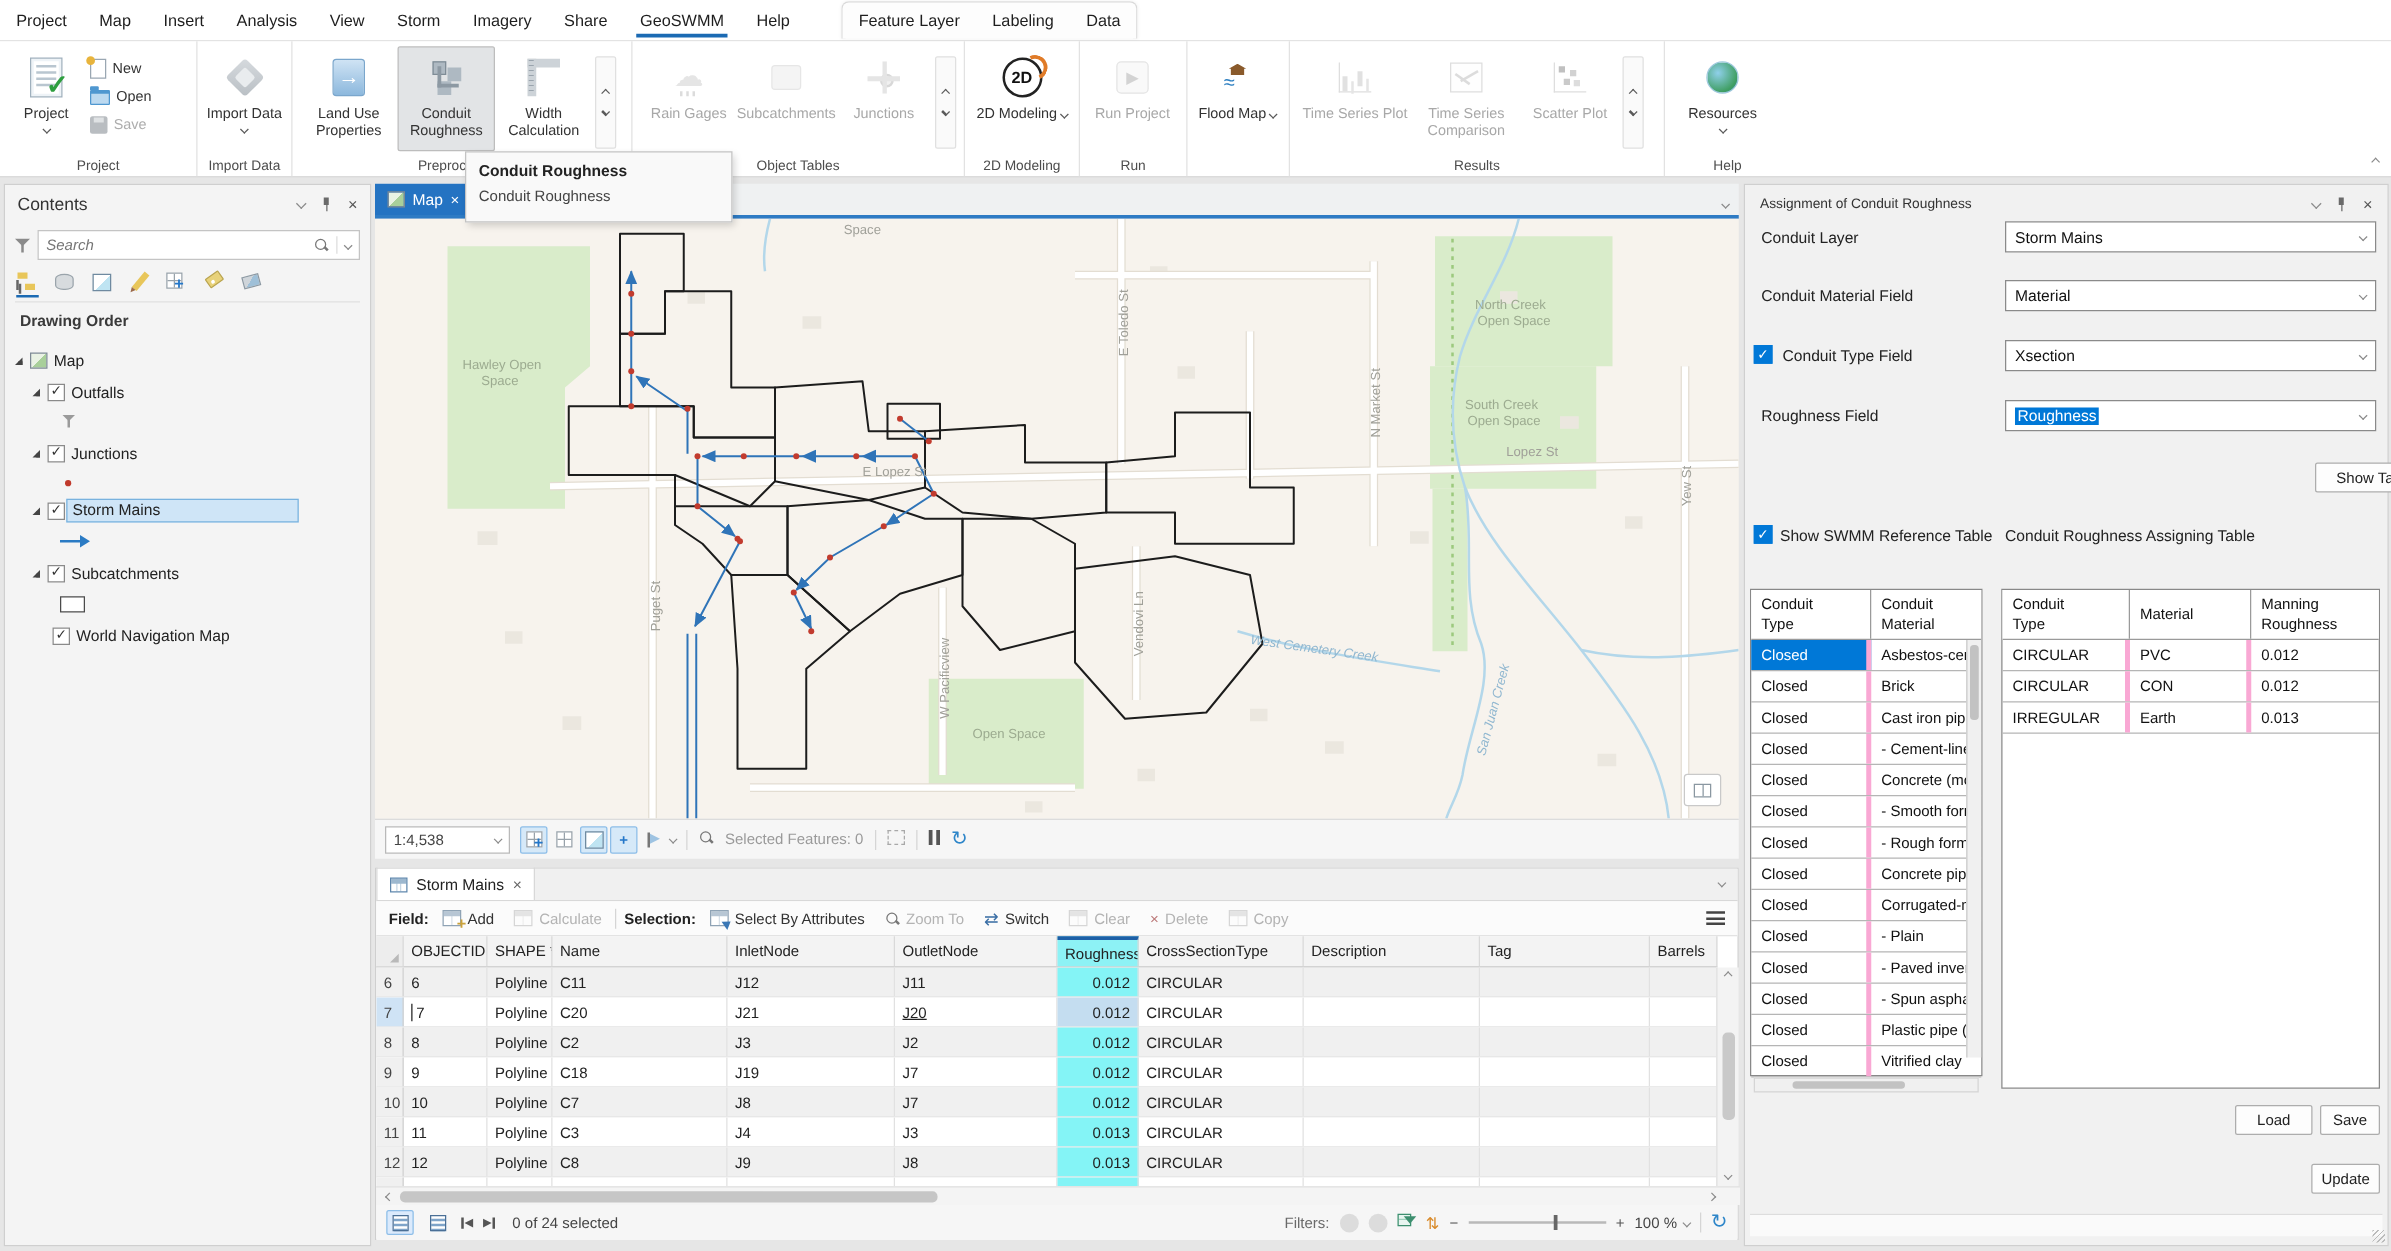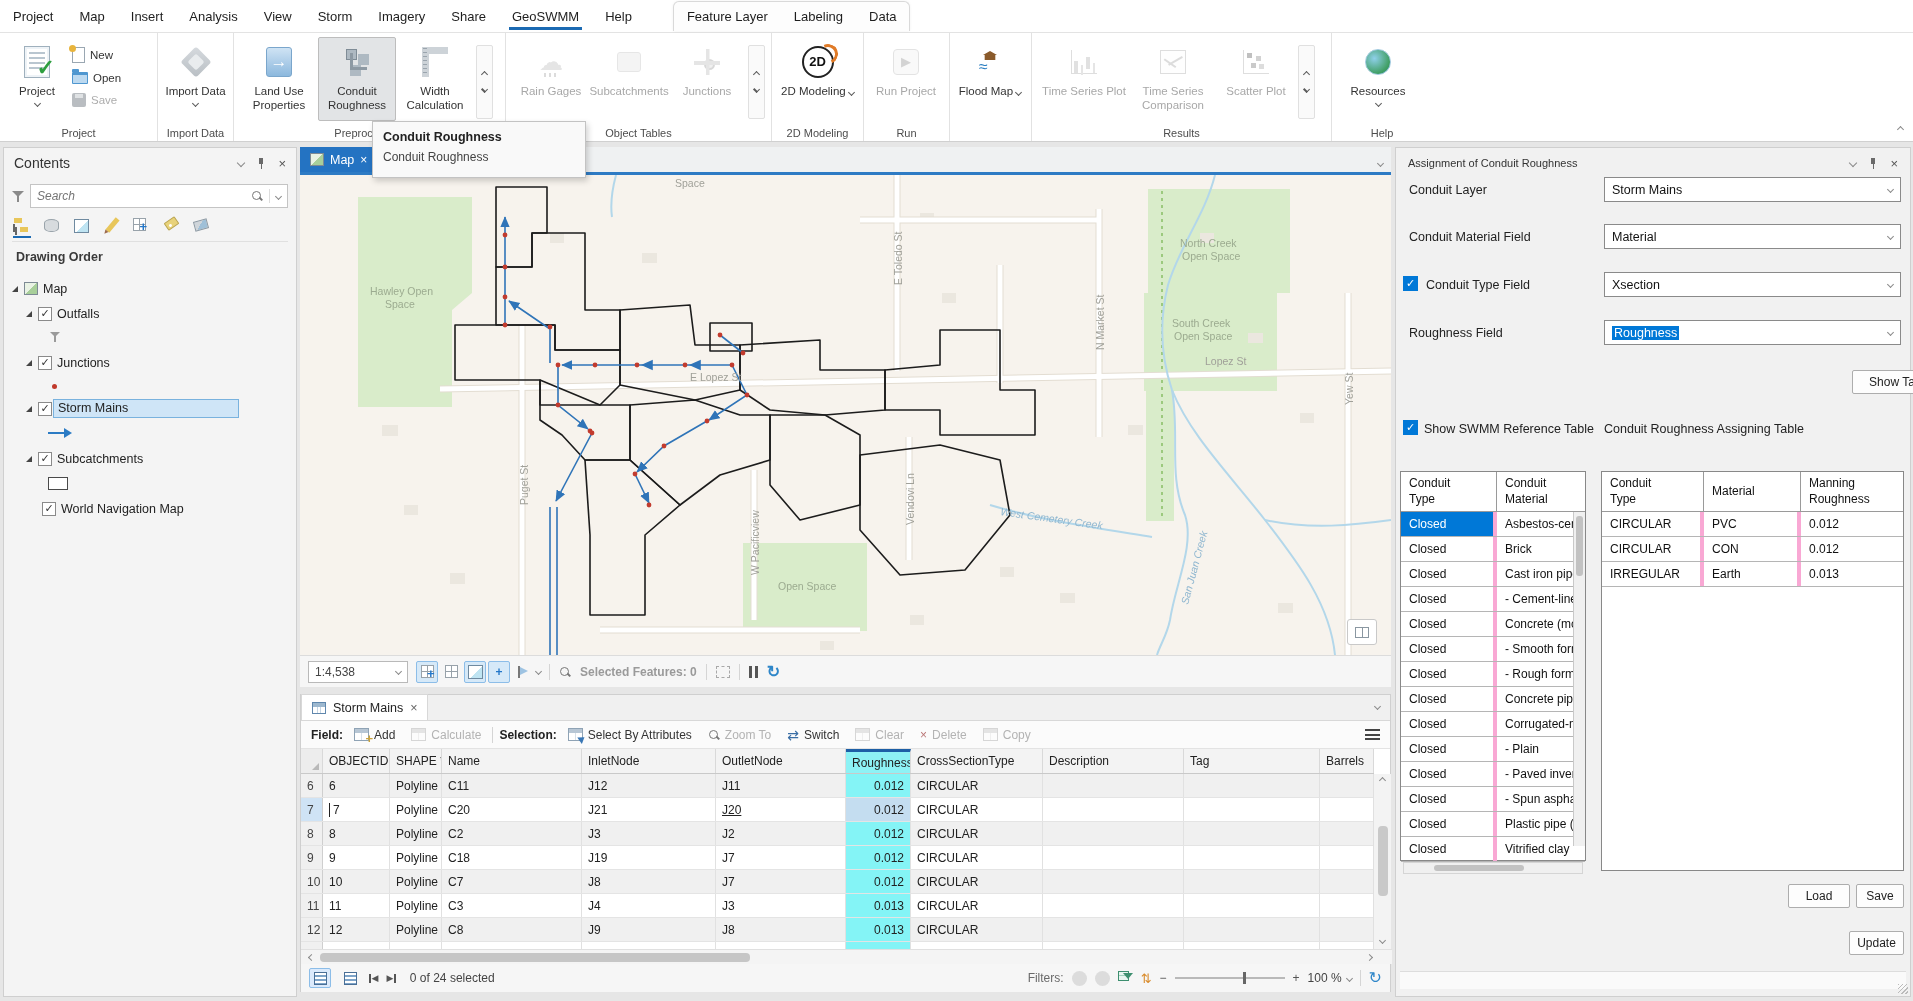--- a/index.html
+++ b/index.html
@@ -136,21 +136,21 @@
   .map-extent-btn { position:absolute; right:14px; bottom:10px; width:30px; height:26px; background:#fff; border:1px solid #c9c9c9; border-radius:3px; display:flex; align-items:center; justify-content:center; }
   .map-extent-btn .g { width:14px; height:11px; border:1px solid #8a97a1; background:linear-gradient(#8a97a1,#8a97a1) 50% 0/1px 100% no-repeat,#fff; }
   .map-status { position:absolute; left:0; top:508px; width:1091px; height:32px; background:#f6f6f6; border-top:1px solid #dcdcdc; display:flex; align-items:center; padding:0 8px; gap:8px; font-size:12px; color:#444; }
   .scale-combo { width:100px; height:22px; background:#fff; border:1px solid #b9b9b9; display:flex; align-items:center; justify-content:space-between; padding:0 6px; font-size:12px; }
   .msb { width:22px; height:22px; border:1px solid transparent; border-radius:2px; display:flex; align-items:center; justify-content:center; position:relative; }
   .msb.on { background:#d6e9f8; border-color:#8cbde8; }
   .flagico { position:relative; width:14px; height:14px; }
   .flagico:before { content:""; position:absolute; left:2px; top:1px; width:1.5px; height:12px; background:#777; }
   .flagico:after { content:""; position:absolute; left:4px; top:2px; border-top:4px solid transparent; border-bottom:4px solid transparent; border-left:8px solid #9ec3e2; }
   .coords { flex:1; text-align:center; display:flex; align-items:center; justify-content:center; gap:8px; color:#3c3c3c; }
-  .ms-right { display:flex; align-items:center; gap:9px; color:#9a9a9a;font-weight:bold; }
+  .ms-right { display:flex; align-items:flex-start; gap:9px; color:#9a9a9a; }
   .vsep { width:1px; height:16px; background:#d5d5d5; }
   .pause { display:flex; gap:3px; }
   .pause i { width:3px; height:12px; background:#555; }
   .refresh { color:#2e86c9; font-size:16px; line-height:1; }
   .selfeat-ico { width:14px; height:12px; border:1px dashed #a9a9a9; }
 
   
   .attr { position:absolute; left:0; top:547px; width:1091px; height:298px; background:#fff; border:1px solid #cfcfcf; }
   .attr-tabs { position:absolute; left:0; top:0; right:0; height:26px; background:#f0f0f0; border-bottom:1px solid #d8d8d8; display:flex; align-items:flex-end; }
   .attr-tab { height:26px; background:#fff; border:1px solid #d8d8d8; border-bottom:none; display:flex; align-items:center; gap:7px; padding:0 10px; font-size:12.5px; color:#222; }

